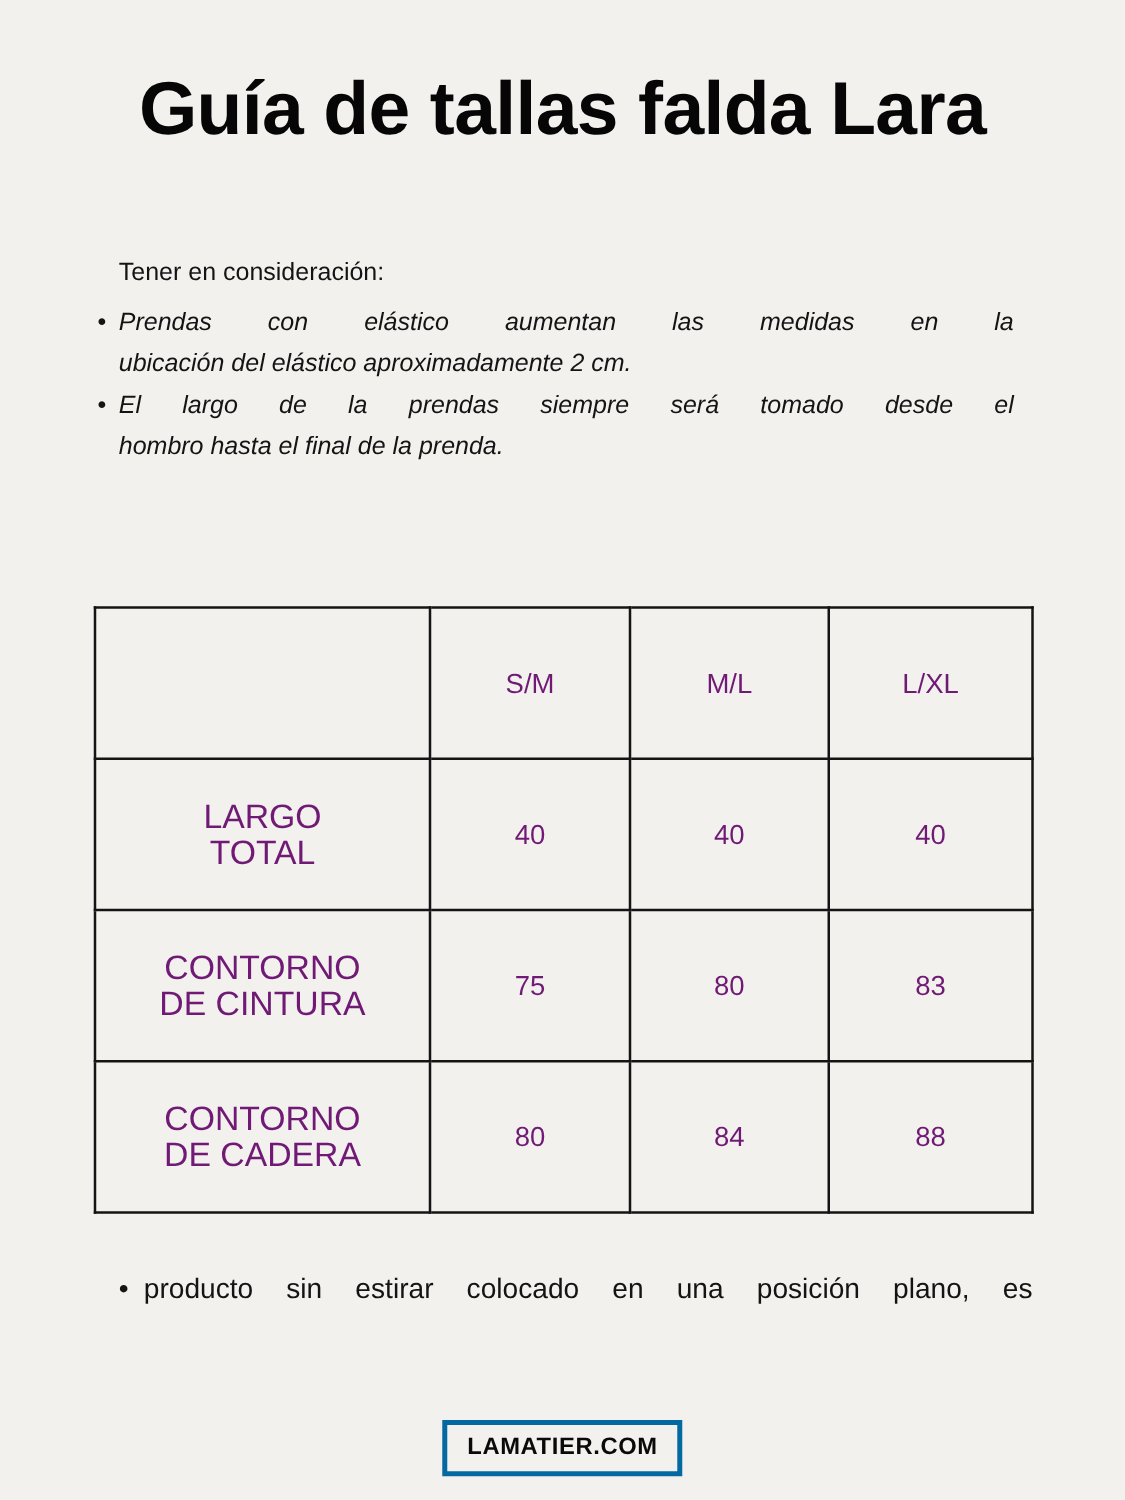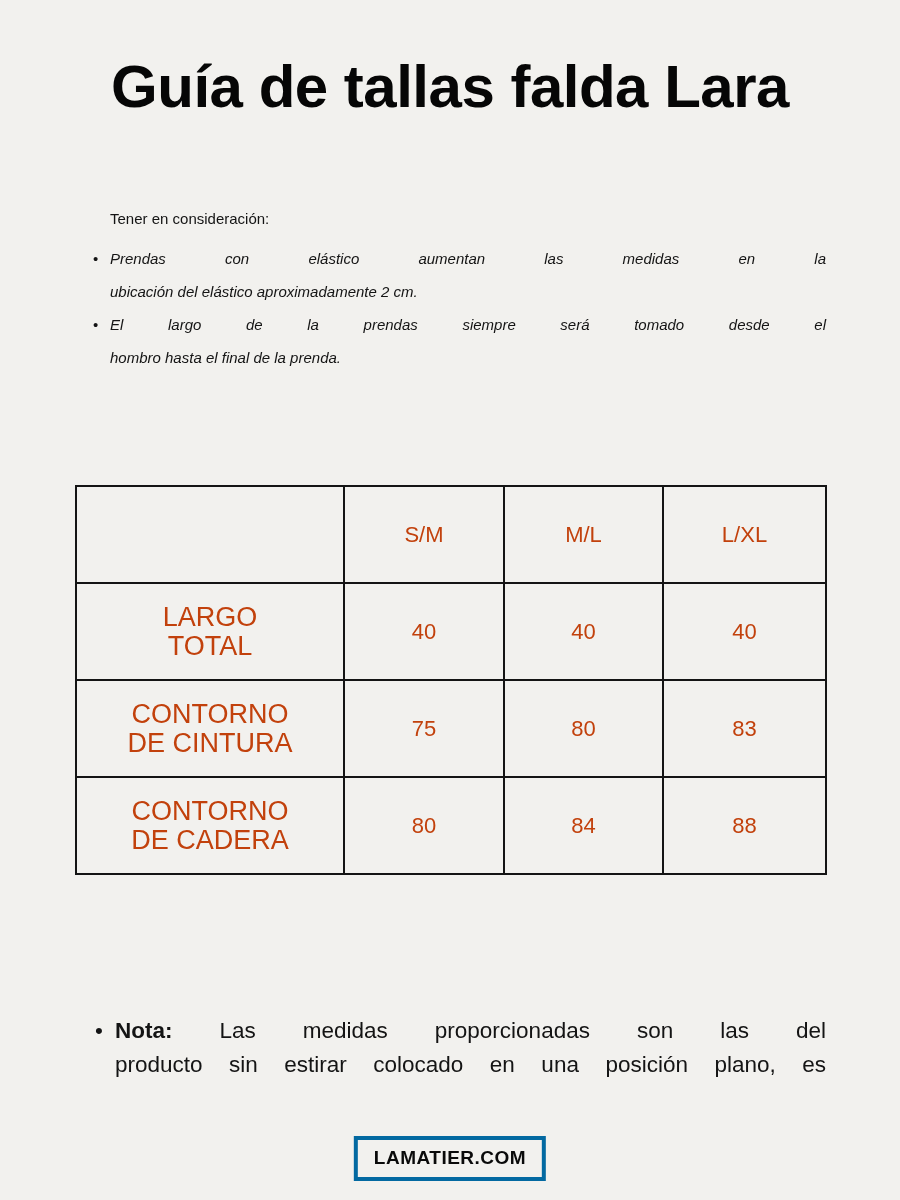--- a/index.html
+++ b/index.html
@@ -20,23 +20,23 @@
     text-align: center;
     font-size: 60px;
     font-weight: 800;
     letter-spacing: -0.5px;
     color: #060606;
   }
 
   
   .considerations {
     position: absolute;
-    top: 202px; left: 93px;
+    top: 202px; left: 78px;
     width: 733px;
-    font-size: 15px;
+    font-size: 20px;
     line-height: 33px;
   }
   .considerations .intro {
     margin-left: 17px;
     margin-bottom: 7px;
   }
   .bullet-item { display: flex; }
   .bullet-dot { width: 17px; flex: none; }
   .bullet-content { flex: 1; min-width: 0; font-style: italic; }
   .jline { text-align: justify; text-align-last: justify; }
@@ -48,24 +48,24 @@
     top: 485px; left: 75px;
     width: 750px;
     border-collapse: collapse;
     table-layout: fixed;
   }
   .size-table th, .size-table td {
     border: 2.5px solid #141414;
     text-align: center;
     vertical-align: middle;
     font-weight: normal;
-    padding: 0;
+    padding: 12px;
     height: 95px;
     font-size: 22px;
-    color: #c2410c;
+    color: #701a75;
   }
   .size-table td.row-label span {
     display: inline-block;
     max-width: 185px;
     font-size: 27px;
     line-height: 29px;
   }
 
   
   .note {
@@ -150,20 +150,19 @@
     <td>80</td>
     <td>84</td>
     <td>88</td>
   </tr>
 </tbody>
   </table>
 
 <div class="note">
   <span class="note-bullet">•</span>
   <div class="note-content">
-    <div class="jline"><b>Nota:</b> <span>Las medidas proporcionadas son las del</span></div>
     <div class="jline">producto sin estirar colocado en una posición plano, es</div>
   </div>
 </div>
 
 <div class="brand-badge">
   <span>LAMATIER.COM</span>
 </div>
 
 </body></html>

